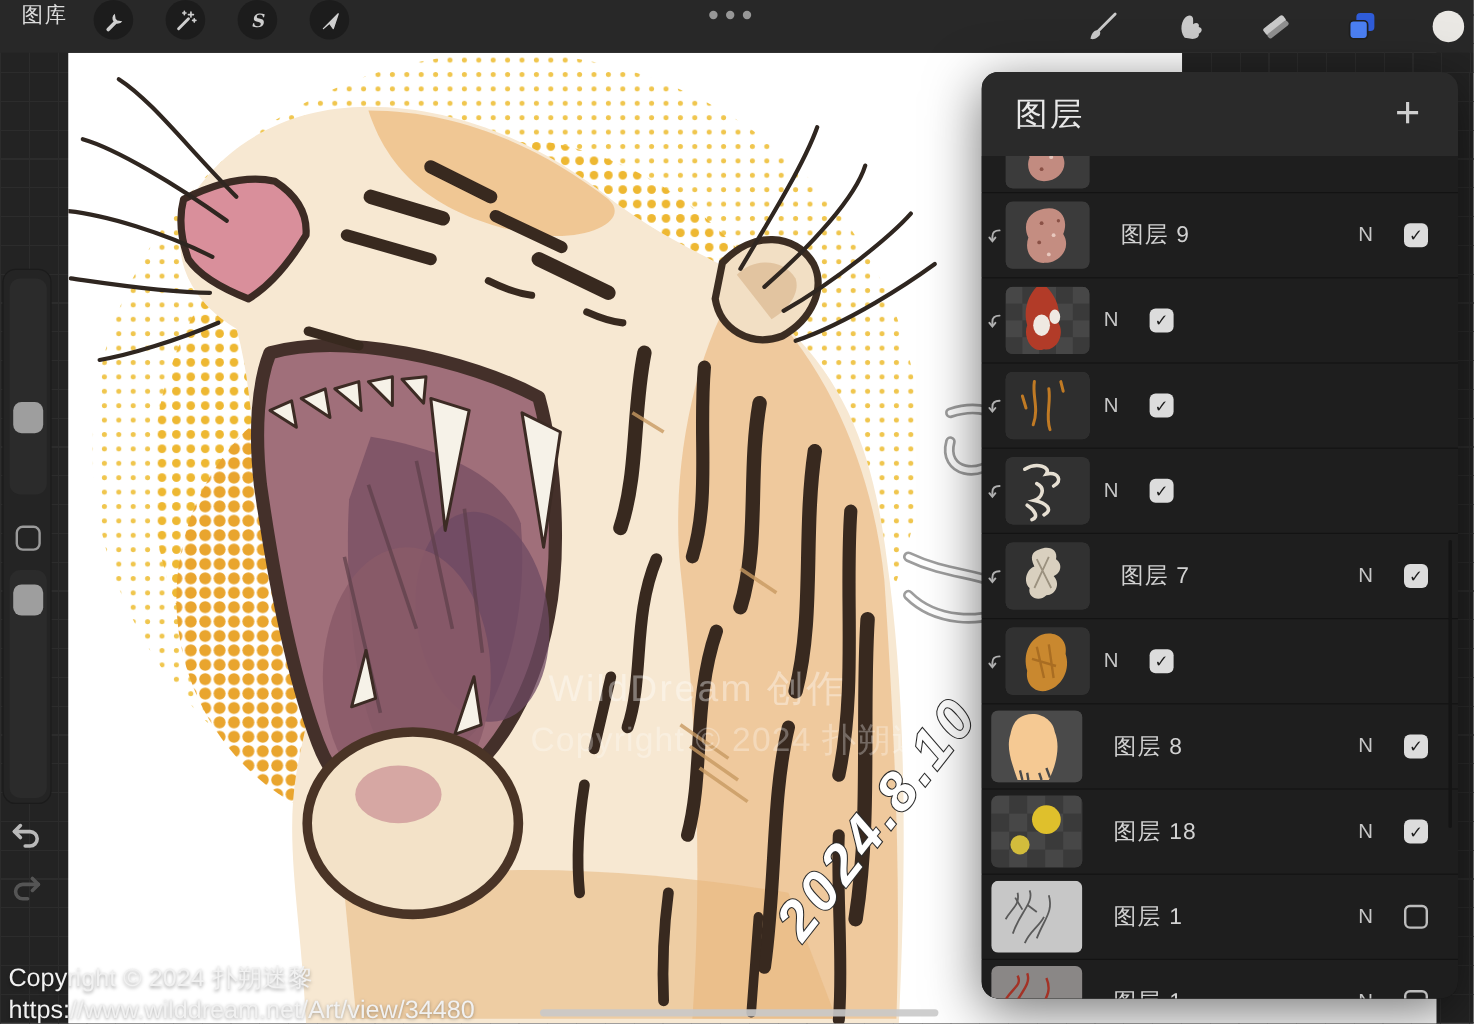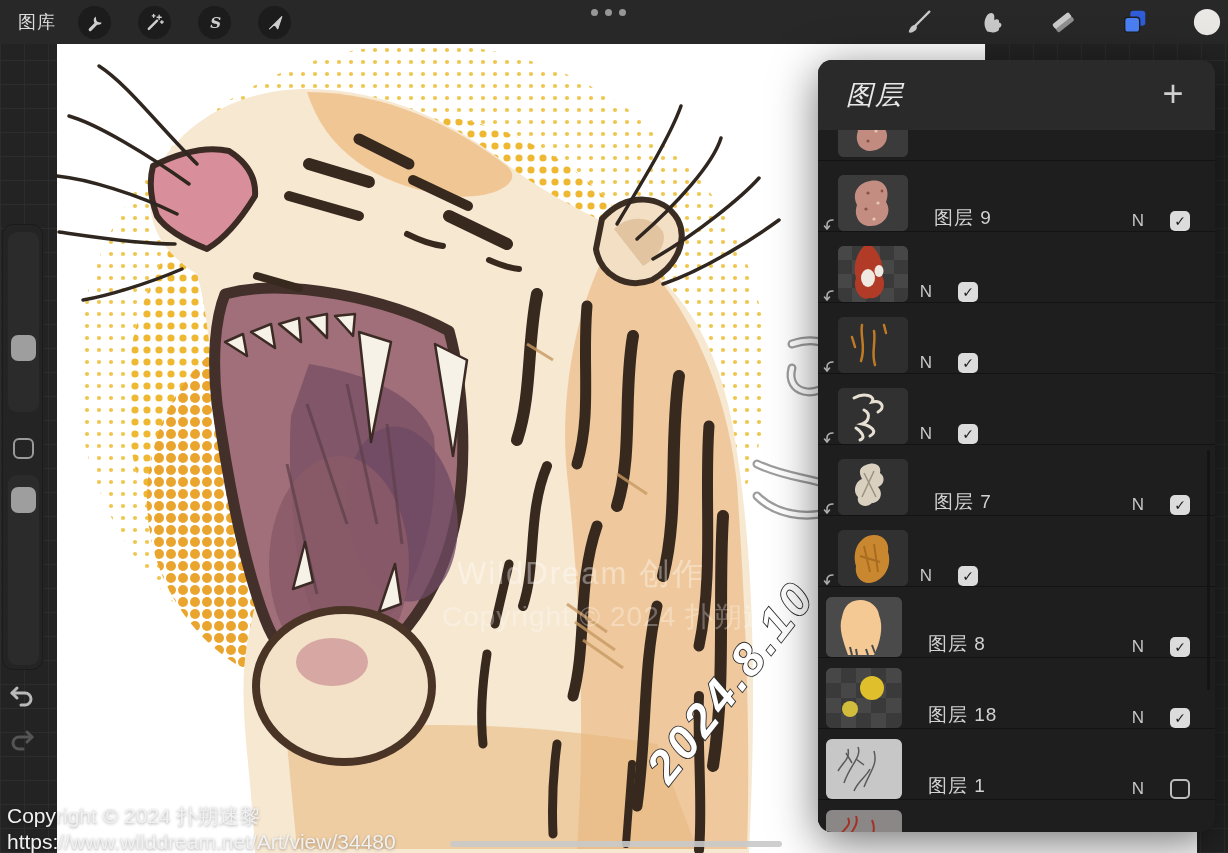--- a/index.html
+++ b/index.html
@@ -9,21 +9,21 @@
     background:
       repeating-linear-gradient(0deg,#2c2c2c 0 1px,transparent 1px 24px),
       repeating-linear-gradient(90deg,#2c2c2c 0 1px,transparent 1px 24px),
       #232323;
     position:relative;
   }
   .abs { position:absolute; }
 
   
   .toolbar { left:0; top:0; width:1228px; height:44px; background:#282828; z-index:30;
-             display:flex; align-items:center; }
+             display:flex; }
   .gallery-label { color:#dcdcdc; font-size:18px; margin-left:18px; letter-spacing:1px; }
   .tool-circle { width:33px; height:33px; border-radius:50%; background:#1c1c1c;
                  display:flex; align-items:center; justify-content:center; margin-left:27px; }
   .tool-circle svg { width:22px; height:22px; }
   .more-dots { position:absolute; left:591px; top:9px; display:flex; gap:7px; }
   .more-dots i { width:7px; height:7px; border-radius:50%; background:#979797; display:block; }
   .right-tools { position:absolute; right:6px; top:0; height:44px; display:flex; align-items:center; gap:42px; }
   .right-tools .ticon { width:30px; height:30px; display:flex; align-items:center; justify-content:center; }
   .brush-underline { position:absolute; left:886px; top:41px; width:52px; height:3px; background:#3f3f3f; border-radius:2px; }
 
@@ -52,28 +52,28 @@
                 border:2px solid #9a9a9a; border-radius:6px; background:transparent; }
   .undo-btn { left:8px; top:681px; width:28px; height:28px; z-index:25; }
   .redo-btn { left:8px; top:725px; width:28px; height:28px; z-index:25; }
 
   
   .layers-panel { left:818px; top:60px; width:397px; height:772px; background:rgba(27,27,27,0.97);
                   border-radius:14px; z-index:35; overflow:hidden;
                   box-shadow:0 10px 45px rgba(0,0,0,0.55); }
   .panel-header { position:absolute; left:0; top:0; width:100%; height:70px; background:#2a2a2a;
                   display:flex; align-items:center; z-index:3; }
-  .panel-title { color:#e8e8e8; font-size:27px; margin-left:28px; letter-spacing:2px;font-style:italic; }
+  .panel-title { color:#e8e8e8; font-size:27px; margin-left:28px; letter-spacing:2px; }
   .add-layer { position:absolute; right:22px; top:14px; width:40px; height:40px; color:#cfcfcf;
                font-size:36px; font-weight:200; display:flex; align-items:center; justify-content:center; }
   .layer-list { position:absolute; left:0; top:70px; width:100%; background:#131313; }
   .partial-row { height:30px; overflow:hidden; background:#1e1e1e; margin-bottom:1px; position:relative; }
   .partial-row .thumb { margin:-29px 0 0 20px; }
   .layer-row { height:70px; margin-bottom:1px; background:#1e1e1e; display:flex;
-               align-items:flex-end; padding-right:25px; }
+               align-items:center; padding-right:25px; }
   .clip-ind { width:20px; flex:none; display:flex; justify-content:center; }
   .thumb { width:70px; height:56px; border-radius:6px; overflow:hidden; background:#3a3a3a; flex:none; }
   .thumb svg { display:block; }
   .layer-row.base .thumb { width:76px; height:60px; margin-left:8px; }
   .layer-name { margin-left:26px; font-size:19px; color:#d2d2d2; flex:1; letter-spacing:1px; }
   .blend-mode { width:36px; text-align:center; font-size:17px; color:#c6c6c6; }
   .layer-checkbox { width:20px; height:20px; border-radius:5px; margin-left:14px; flex:none;
                     display:flex; align-items:center; justify-content:center; }
   .layer-checkbox[data-checked="true"] { background:#dcdcdc; }
   .layer-checkbox[data-checked="true"]::after { content:"✓"; color:#1b1b1b; font-size:14px; font-weight:bold; }

